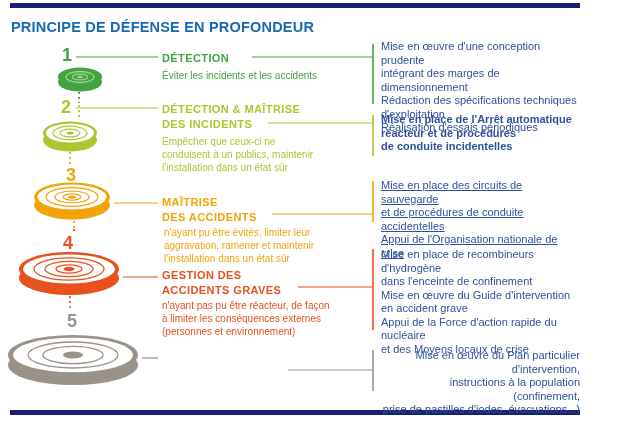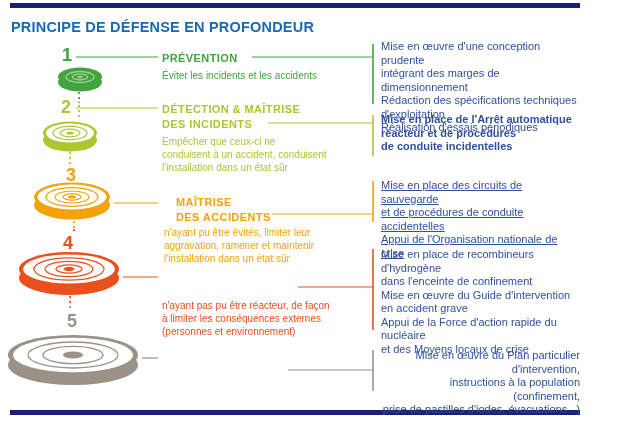--- a/index.html
+++ b/index.html
@@ -109,49 +109,51 @@
       <ellipse cx="73" cy="365" rx="65" ry="20" fill="#9a9286"></ellipse>
       <ellipse cx="73" cy="355" rx="65" ry="20" fill="#9a9286"></ellipse>
       <ellipse cx="73" cy="355" rx="60" ry="17.2" fill="#ffffff"></ellipse>
       <ellipse cx="73" cy="355" rx="45" ry="13" fill="none" stroke="#9a9286" stroke-width="1.3"></ellipse>
       <ellipse cx="73" cy="355" rx="30" ry="8.6" fill="none" stroke="#9a9286" stroke-width="1.3"></ellipse>
       <ellipse cx="73" cy="355" rx="10" ry="3.4" fill="#9a9286"></ellipse>
     </g>
   </svg>
 
   <div class="num c1" style="left:62px;top:48px;">1</div>
-  <div class="ltitle c1" style="left:162px;top:51px;">PRÉVENTION</div>
+  <div class="ltitle c1" style="left:162px;top:51px;">DÉTECTION</div>
   <div class="ldesc c1" style="left:162px;top:69px;">Éviter les incidents et les accidents</div>
   <div class="ldetails" style="left:381px;top:40px;">Mise en œuvre d'une conception prudente
 intégrant des marges de dimensionnement
 Rédaction des spécifications techniques
 d'exploitation
 Réalisation d'essais périodiques</div>
 
   <div class="num c2" style="left:61px;top:100px;">2</div>
   <div class="ltitle c2" style="left:162px;top:102px;">DÉTECTION &amp; MAÎTRISE
 DES INCIDENTS</div>
   <div class="ldesc c2" style="left:162px;top:135px;">Empêcher que ceux-ci ne
-conduisent à un accident, conduisent
+conduisent à un publics, maintenir
 l'installation dans un état sûr</div>
   <div class="ldetails" style="left:381px;top:113px;font-weight:bold;">Mise en place de l'Arrêt automatique
 réacteur et de procédures
 de conduite incidentelles</div>
 
   <div class="num c3" style="left:66px;top:168px;">3</div>
-  <div class="ltitle c3" style="left:176px;top:195px;">MAÎTRISE
+  <div class="ltitle c3" style="left:162px;top:195px;">MAÎTRISE
 DES ACCIDENTS</div>
   <div class="ldesc c3" style="left:164px;top:226px;">n'ayant pu être évités, limiter leur
 aggravation, ramener et maintenir
 l'installation dans un état sûr</div>
   <div class="ldetails" style="left:381px;top:179px;text-decoration:underline;">Mise en place des circuits de sauvegarde
 et de procédures de conduite accidentelles
 Appui de l'Organisation nationale de crise</div>
 
   <div class="num c4" style="left:63px;top:236px;">4</div>
+  <div class="ltitle c4" style="left:162px;top:268px;">GESTION DES
+ACCIDENTS GRAVES</div>
   <div class="ldesc c4" style="left:162px;top:299px;">n'ayant pas pu être réacteur, de façon
 à limiter les conséquences externes
 (personnes et environnement)</div>
   <div class="ldetails" style="left:381px;top:248px;">Mise en place de recombineurs d'hydrogène
 dans l'enceinte de confinement
 Mise en œuvre du Guide d'intervention
 en accident grave
 Appui de la Force d'action rapide du nucléaire
 et des Moyens locaux de crise</div>
 

